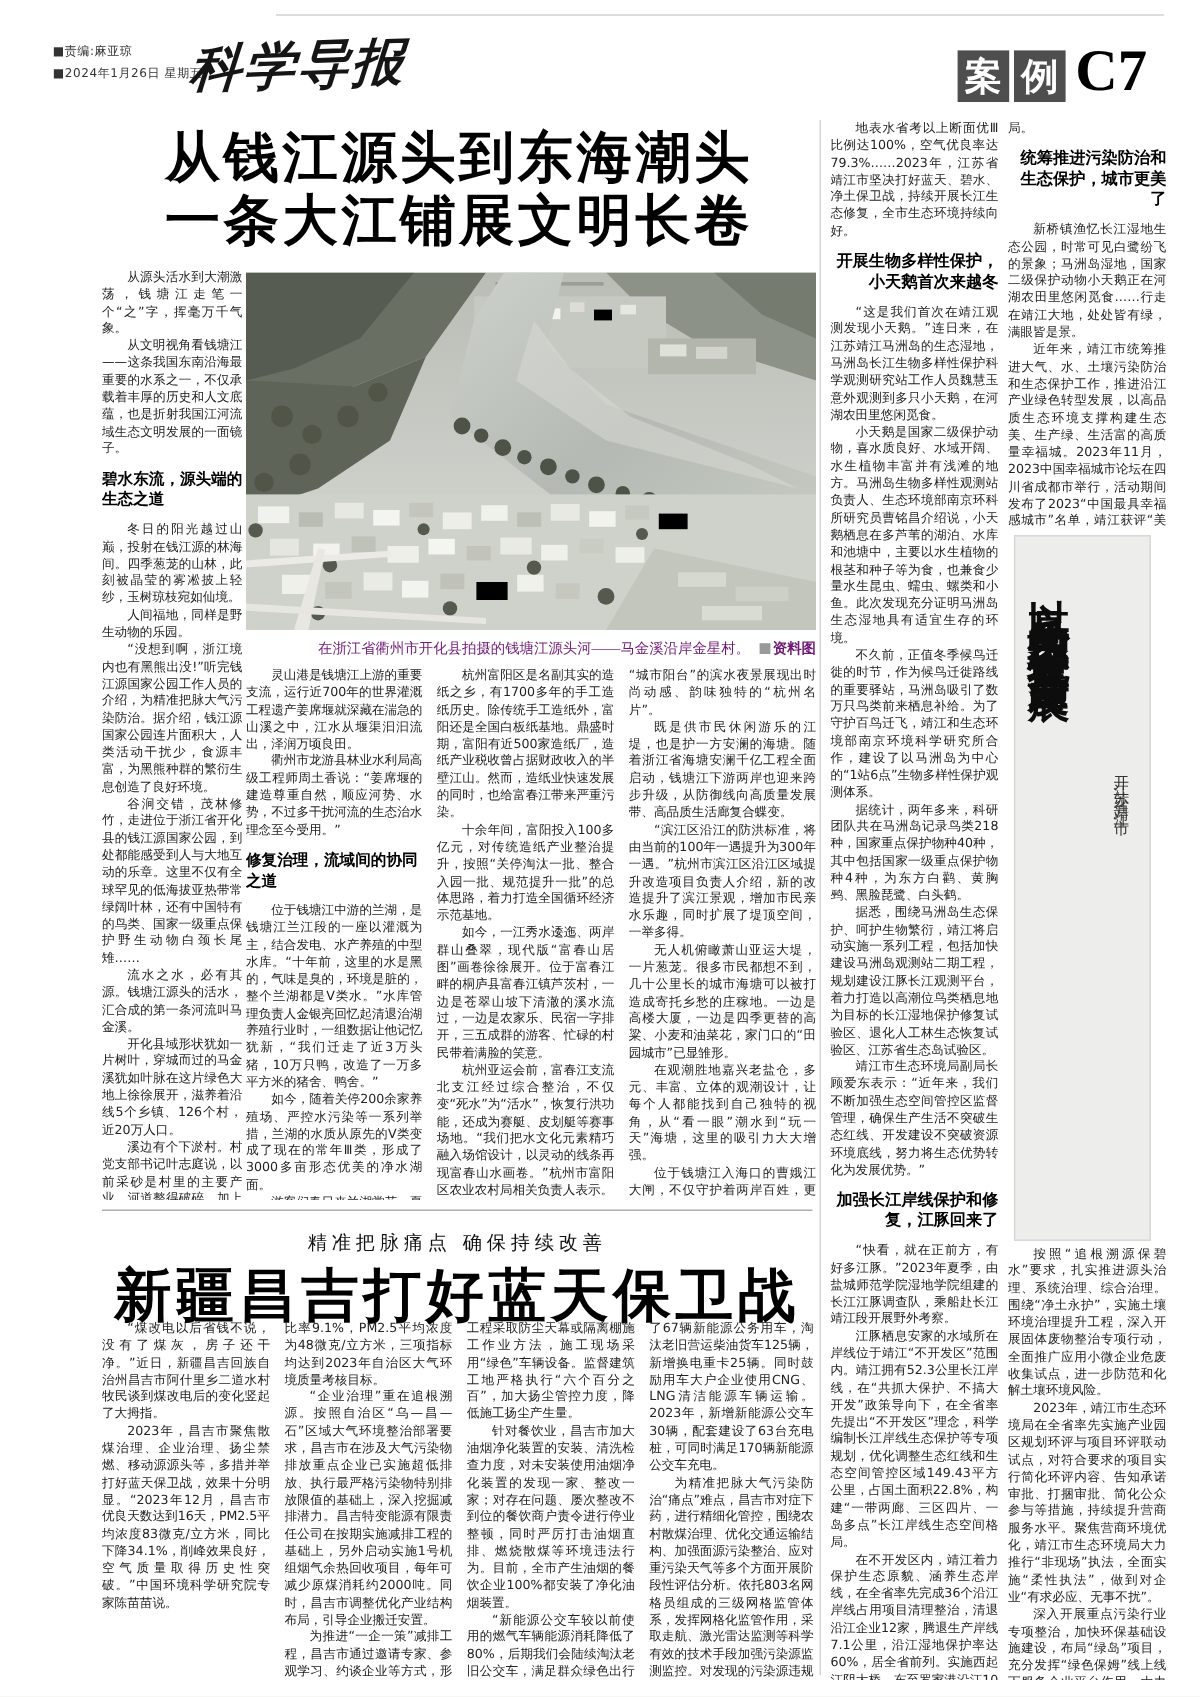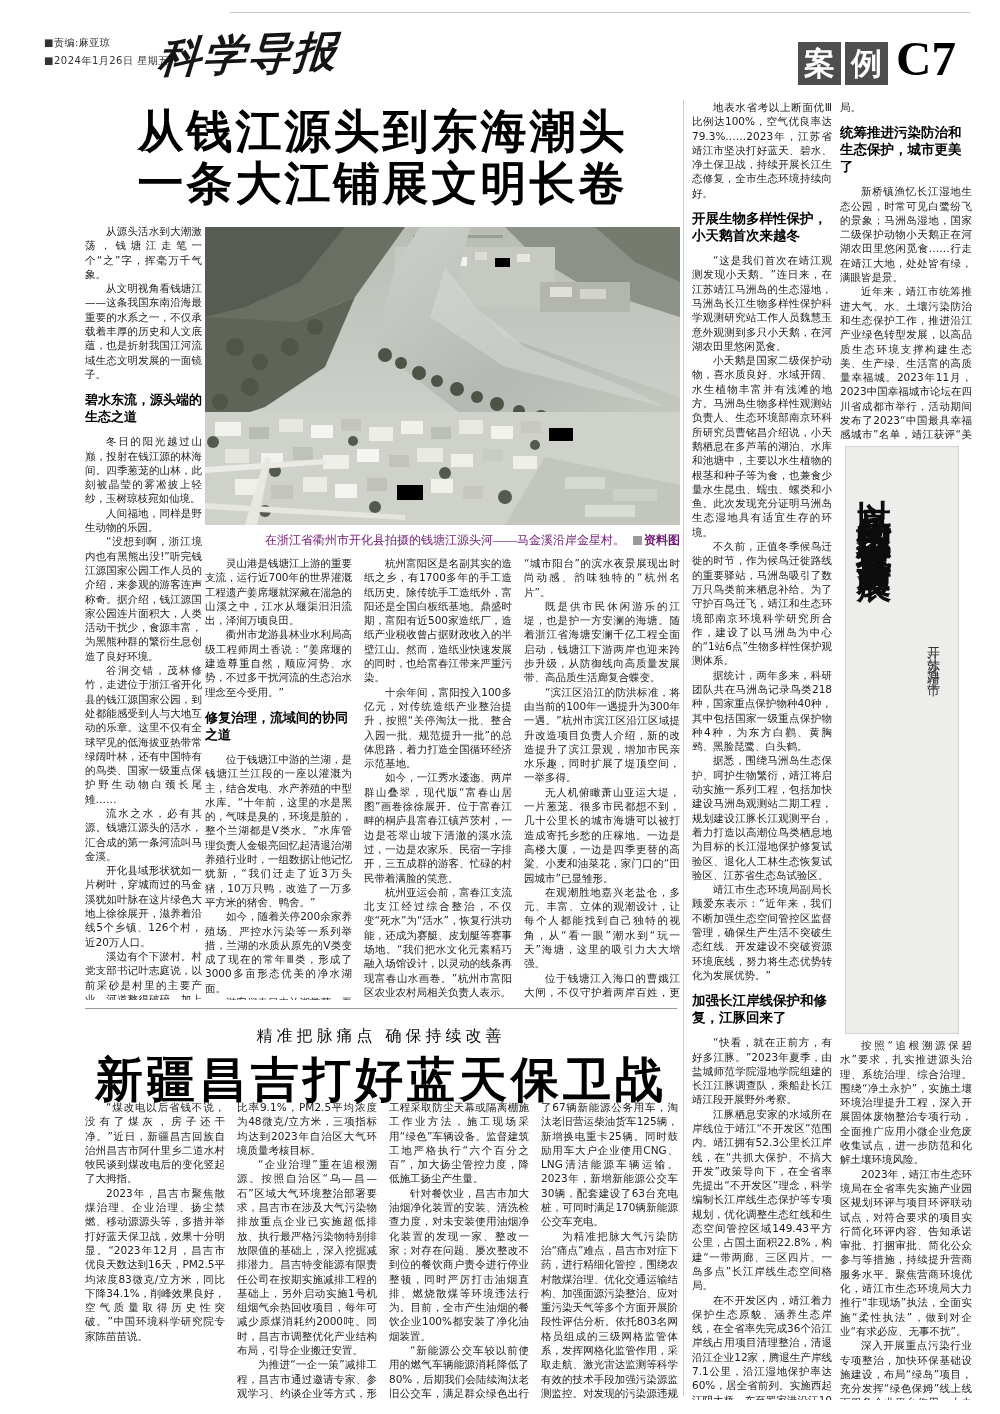--- a/index.html
+++ b/index.html
@@ -51,21 +51,21 @@
   .b-headline{left:85px;top:1048px;width:592px;text-align:center;
     font-family:"Liberation Serif",serif;font-size:48px;font-weight:bold;letter-spacing:4px;color:#000;}
   .c-bot1{left:85px;top:1100px;width:140px;height:300px;}
   .c-bot2{left:237px;top:1100px;width:140px;height:300px;}
   .c-bot3{left:389px;top:1100px;width:140px;height:300px;}
   .c-bot4{left:541px;top:1100px;width:137px;height:300px;}
   
   .c-r5{left:692px;top:100px;width:140px;height:1300px;}
   .c-r6t{left:840px;top:100px;width:132px;height:340px;}
   .c-r6b{left:840px;top:1038px;width:132px;height:362px;}
-  .c-r5 .subhead,.c-r6t .subhead,.c-r6b .subhead{font-size:13.5px;}
+  .c-r5 .subhead,.c-r6t .subhead,.c-r6b .subhead{font-size:13.5px;text-align:right;}
   .v-box{left:845px;top:446px;width:112px;height:586px;background:#ededeb;border:1px solid #d2d2d0;}
   .v-title{position:absolute;left:10px;top:24px;writing-mode:vertical-rl;
     font-family:"Liberation Serif",serif;font-size:35px;font-weight:bold;color:#0d0d0d;
     letter-spacing:5px;line-height:1;}
   .v-kicker{position:absolute;right:16px;top:190px;writing-mode:vertical-rl;
     font-size:13px;color:#333;letter-spacing:6px;}
 </style>
 </head>
 <body>
 
@@ -206,21 +206,21 @@
   <div class="abs caption-row">
     <span>在浙江省衢州市开化县拍摄的钱塘江源头河——马金溪沿岸金星村。</span><span class="credit"><span class="credit-sq"></span><span>资料图</span></span>
   </div>
 
   <div class="abs col c-main1">
       <p class="para">从源头活水到大潮激荡，钱塘江走笔一个“之”字，挥毫万千气象。</p>
       <p class="para">从文明视角看钱塘江——这条我国东南沿海最重要的水系之一，不仅承载着丰厚的历史和人文底蕴，也是折射我国江河流域生态文明发展的一面镜子。</p>
       <div class="subhead">碧水东流，源头端的生态之道</div>
       <p class="para">冬日的阳光越过山巅，投射在钱江源的林海间。四季葱茏的山林，此刻被晶莹的雾凇披上轻纱，玉树琼枝宛如仙境。</p>
       <p class="para">人间福地，同样是野生动物的乐园。</p>
-      <p class="para">“没想到啊，浙江境内也有黑熊出没!”听完钱江源国家公园工作人员的介绍，来参观的游客连声称奇。据介绍，钱江源国家公园连片面积大，人类活动干扰少，食源丰富，为黑熊种群的繁衍生息创造了良好环境。</p>
+      <p class="para">“没想到啊，浙江境内也有黑熊出没!”听完钱江源国家公园工作人员的介绍，为精准把脉大气污染防治。据介绍，钱江源国家公园连片面积大，人类活动干扰少，食源丰富，为黑熊种群的繁衍生息创造了良好环境。</p>
       <p class="para">谷涧交错，茂林修竹，走进位于浙江省开化县的钱江源国家公园，到处都能感受到人与大地互动的乐章。这里不仅有全球罕见的低海拔亚热带常绿阔叶林，还有中国特有的鸟类、国家一级重点保护野生动物白颈长尾雉……</p>
       <p class="para">流水之水，必有其源。钱塘江源头的活水，汇合成的第一条河流叫马金溪。</p>
       <p class="para">开化县域形状犹如一片树叶，穿城而过的马金溪犹如叶脉在这片绿色大地上徐徐展开，滋养着沿线5个乡镇、126个村，近20万人口。</p>
       <p class="para">溪边有个下淤村。村党支部书记叶志庭说，以前采砂是村里的主要产业，河道整得破碎。加上垃圾、污水都往河里排，马金溪慢慢成为一条臭河。村后的山叫月亮山，也被村民戏成了“癞头山”。</p>
     </div>
   <div class="abs col c-main2">
       <p class="para">灵山港是钱塘江上游的重要支流，运行近700年的世界灌溉工程遗产姜席堰就深藏在湍急的山溪之中，江水从堰渠汩汩流出，泽润万顷良田。</p>
       <p class="para">衢州市龙游县林业水利局高级工程师周土香说：“姜席堰的建造尊重自然，顺应河势、水势，不过多干扰河流的生态治水理念至今受用。”</p>
       <div class="subhead">修复治理，流域间的协同之道</div>
       <p class="para">位于钱塘江中游的兰湖，是钱塘江兰江段的一座以灌溉为主，结合发电、水产养殖的中型水库。“十年前，这里的水是黑的，气味是臭的，环境是脏的，整个兰湖都是Ⅴ类水。”水库管理负责人金银亮回忆起清退治湖养殖行业时，一组数据让他记忆犹新，“我们迁走了近3万头猪，10万只鸭，改造了一万多平方米的猪舍、鸭舍。”</p>

